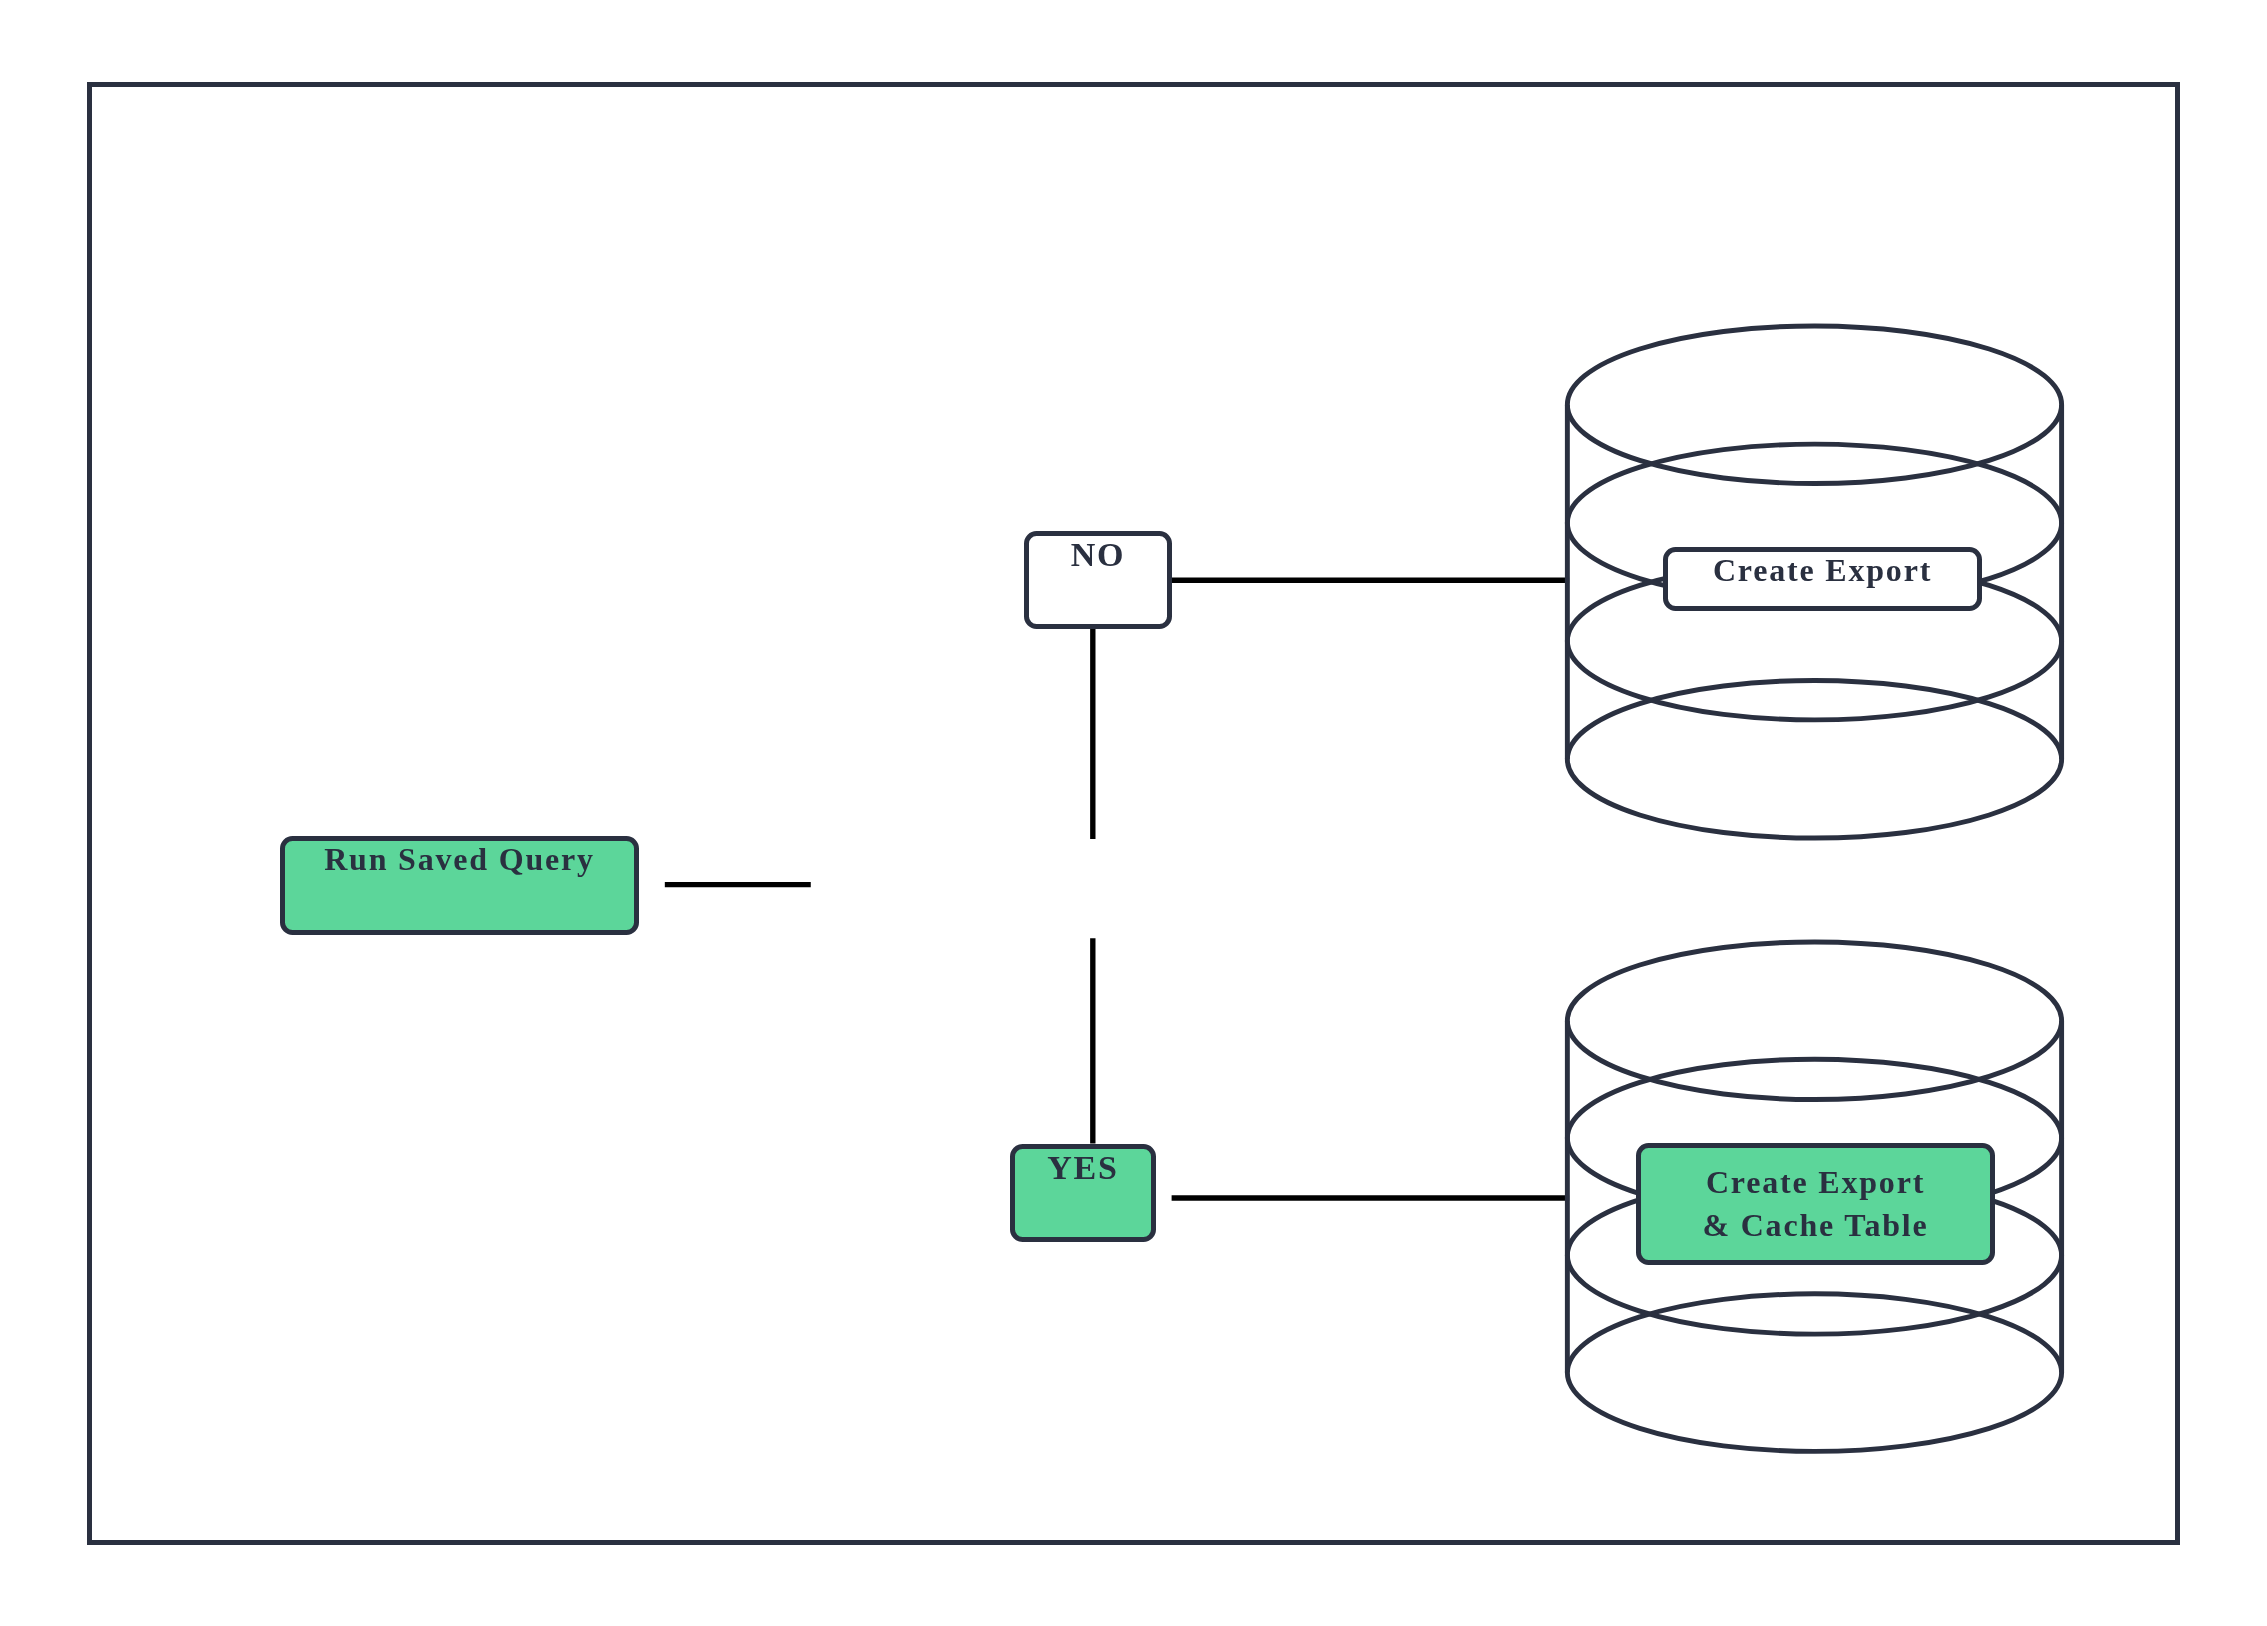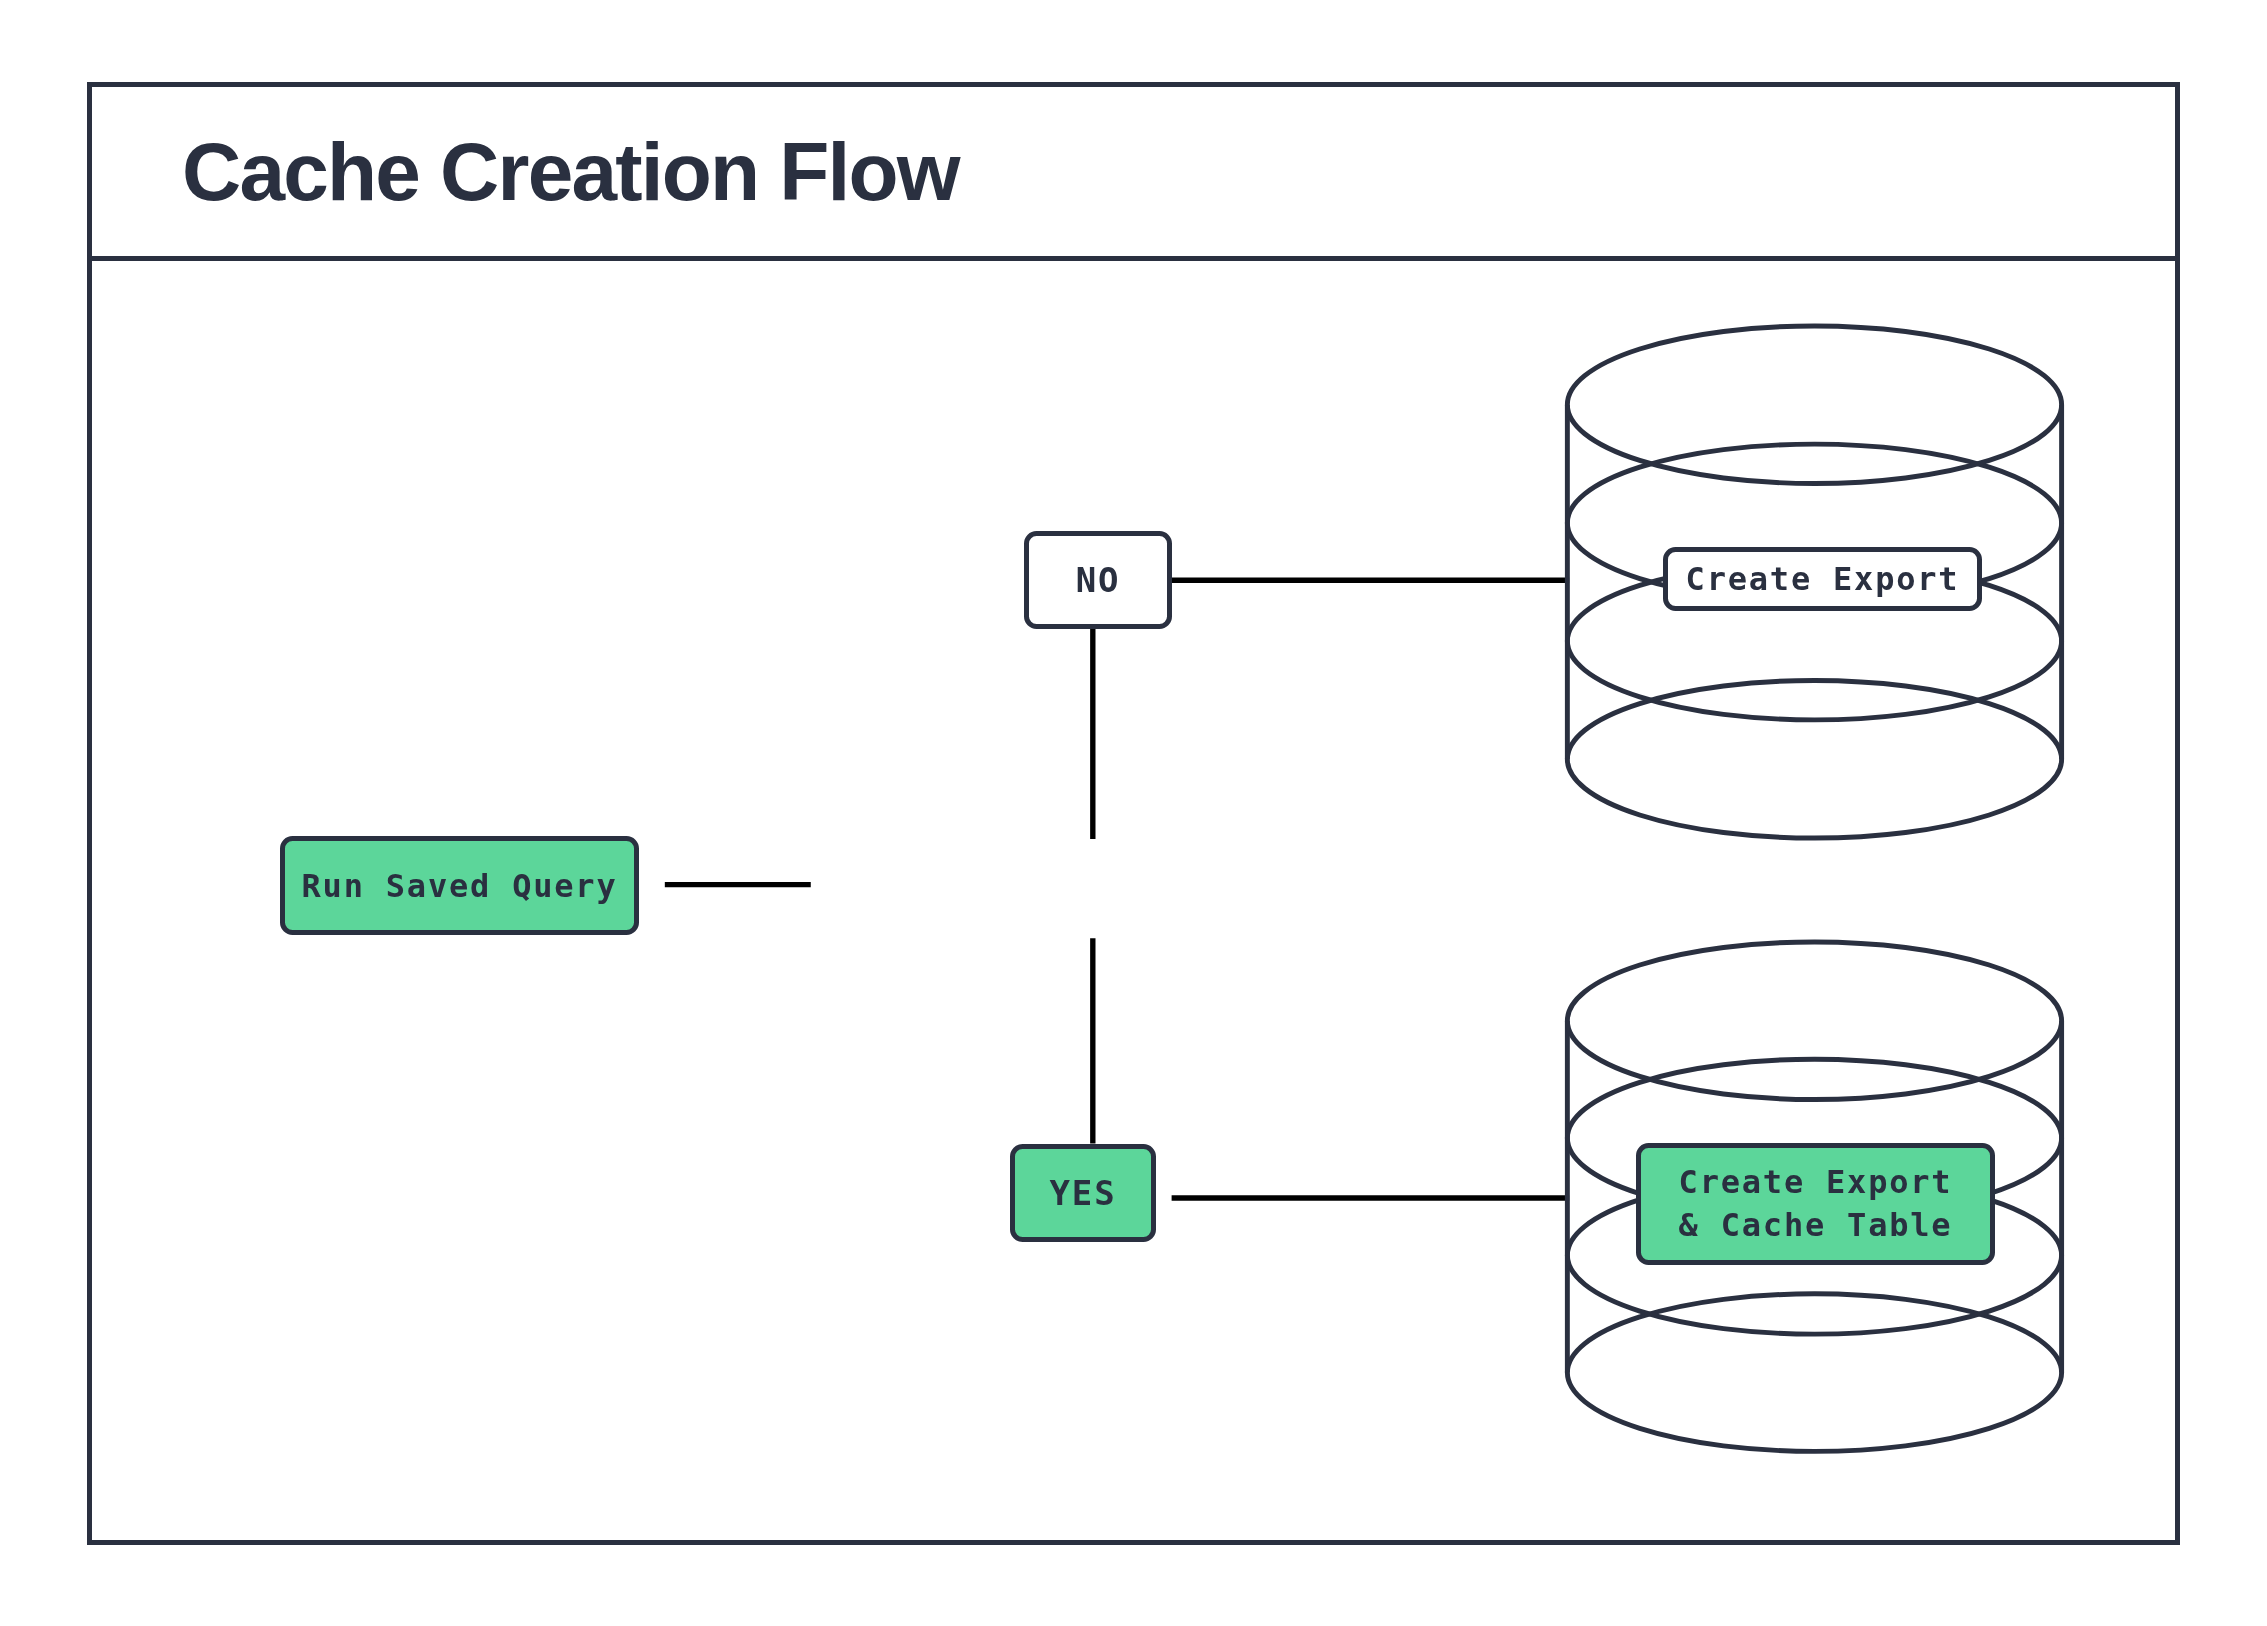--- a/index.html
+++ b/index.html
@@ -19,42 +19,39 @@
   .page-title{font-family:"Liberation Sans",sans-serif;font-weight:700;
          font-size:82px;letter-spacing:-1.8px;color:var(--ink);padding-left:90px;
          white-space:nowrap;}
 
   
   svg.diagram{position:absolute;left:0;top:0;width:2268px;height:1626px;}
   .connector{stroke:var(--line);stroke-width:6;}
   .cyl{stroke:var(--ink);stroke-width:5.5;fill:none;}
 
   
-  .node{position:absolute;display:flex;align-items:center;justify-content:center;
+  .node{position:absolute;display:flex;justify-content:center;
         border:5.4px solid var(--ink);border-radius:12.5px;color:var(--ink);
         font-weight:700;font-size:32px;letter-spacing:1.8px;white-space:nowrap;
-        text-align:center;}
+        text-align:center;font-family:Liberation Serif, serif;}
   .node.start{left:280px;top:836px;width:359px;height:99px;background:var(--green);}
   .node.decision{left:811px;top:839px;width:591px;height:99px;background:var(--dark);
         border:none;border-radius:16px;color:var(--light);}
   .node.no{left:1024px;top:531px;width:148px;height:98px;background:var(--paper);font-size:34px;}
   .node.yes{left:1010px;top:1144px;width:146px;height:98px;background:var(--green);font-size:34px;}
   .node.result-no{left:1663px;top:547px;width:319px;height:64px;background:var(--paper);border-width:5.4px;}
   .node.result-yes{left:1636px;top:1143px;width:359px;height:122px;background:var(--green);
         flex-direction:column;line-height:1.35;}
 </style>
 </head>
 <body>
 
 <div class="canvas">
 
   <div class="frame"></div>
-  <div class="frame-header">
-    <div class="page-title">Cache Creation Flow</div>
-  </div>
 
   <svg class="diagram" viewBox="0 0 2532 1816">
     <g>
       <line class="connector" x1="742" y1="988" x2="905" y2="988"></line>
       <line class="connector" x1="1220" y1="702" x2="1220" y2="937"></line>
       <line class="connector" x1="1220" y1="1048" x2="1220" y2="1277"></line>
       <line class="connector" x1="1308" y1="648" x2="1752" y2="648"></line>
       <line class="connector" x1="1308" y1="1338" x2="1752" y2="1338"></line>
     </g>
 

